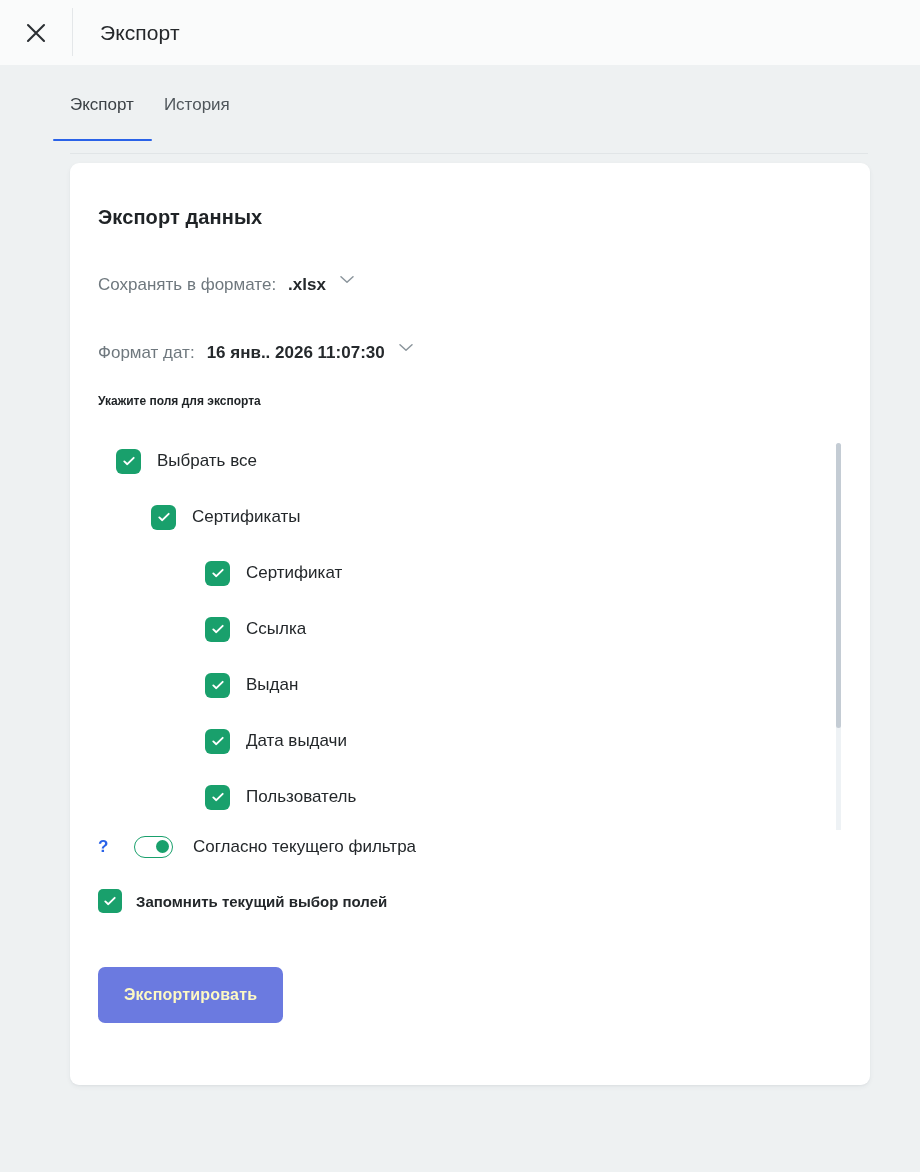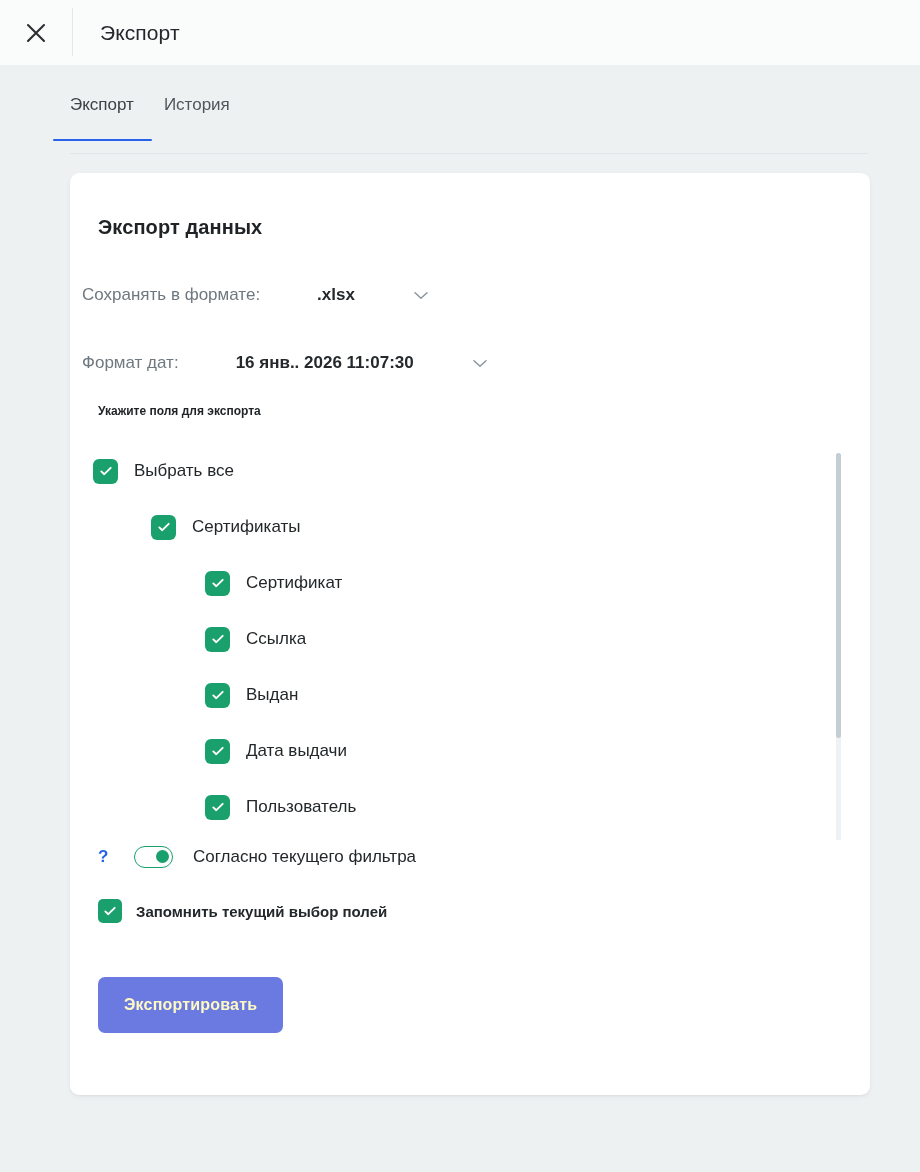--- a/index.html
+++ b/index.html
@@ -86,42 +86,41 @@
     right: 52px;
     top: 153px;
     height: 1px;
     background: #e1e5e7;
   }
 
   
   .card {
     position: absolute;
     left: 70px;
-    top: 173px;
+    top: 163px;
     width: 800px;
     height: 922px;
     background: #ffffff;
     border-radius: 9px;
     box-shadow: 0 2px 5px rgba(40,55,70,0.055), 0 1px 2px rgba(40,55,70,0.04);
     overflow: hidden;
   }
 
   .card-title {
     font-size: 20px;
     font-weight: bold;
     color: #1f2326;
     margin: 43px 0 0 28px;
     letter-spacing: 0.1px;
   }
 
   .field-row {
     display: flex;
-    align-items: center;
-    margin-left: 12px;
-    gap: 45px;
+    align-items: flex-start;
+    margin-left: 28px;
   }
   .field-row.fmt { margin-top: 46px; }
   .field-row.date { margin-top: 48px; }
 
   .field-label {
     font-size: 17px;
     color: #6f787e;
   }
   .field-value {
     font-size: 17px;
@@ -153,21 +152,21 @@
   }
   .tree {
     padding-top: 3px;
   }
   .tree-row {
     display: flex;
     align-items: center;
     height: 56px;
   }
   .tree-row .cb-wrap { display: flex; align-items: center; cursor: pointer; }
-  .tree-row.lvl1 { padding-left: 23px; }
+  .tree-row.lvl1 { padding-left: 46px; }
   .tree-row.lvl2 { padding-left: 81px; }
   .tree-row.lvl3 { padding-left: 135px; text-align: right; }
 
   .cb {
     width: 25px;
     height: 25px;
     border-radius: 6px;
     background: #19a06c;
     display: flex;
     align-items: center;

